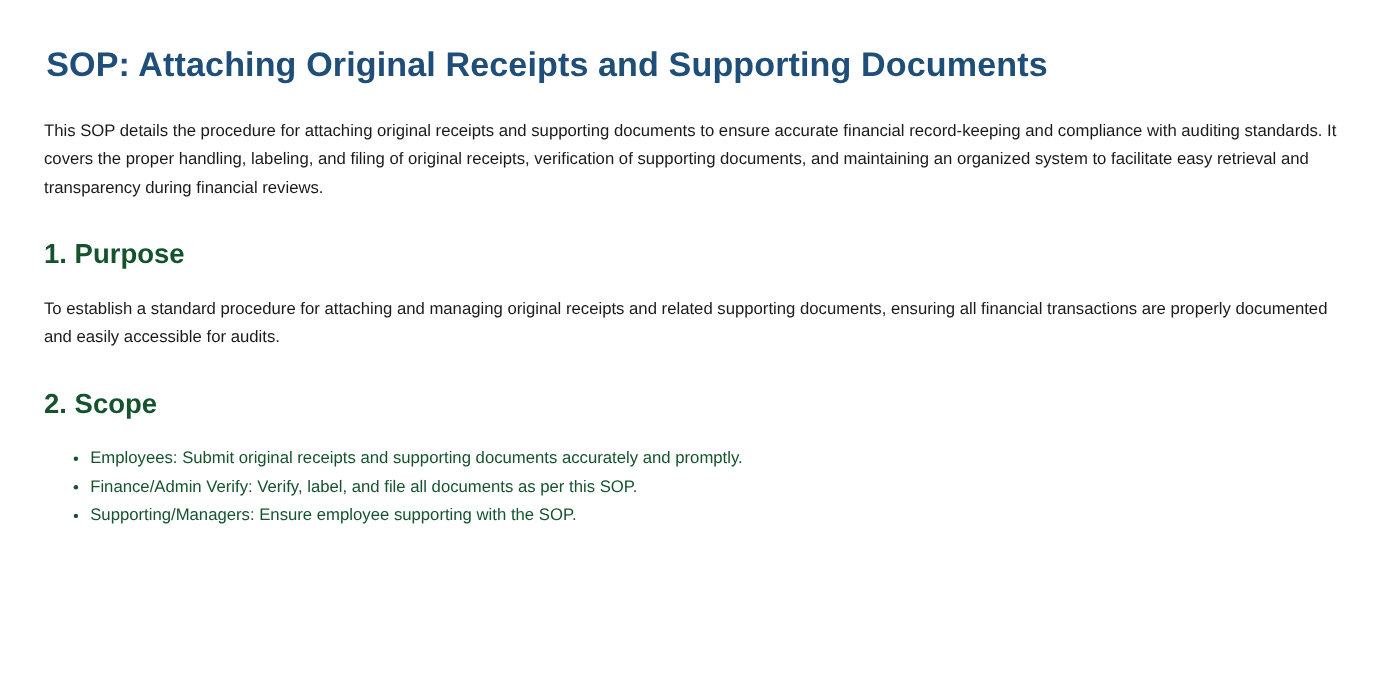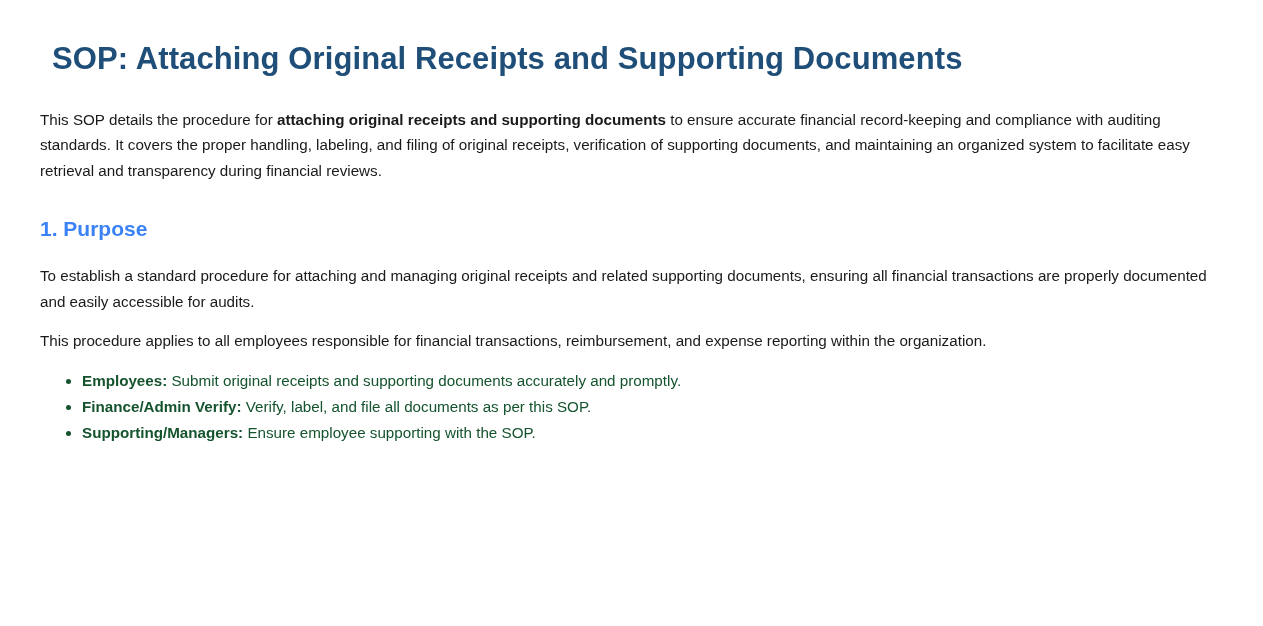--- a/index.html
+++ b/index.html
@@ -16,67 +16,67 @@
   }
   .page {
     padding: 30px 40px 0 40px;
     box-sizing: border-box;
     width: 1263px;
   }
   h1.doc-title {
     font-size: 31px;
     line-height: 1.25;
     color: #1F4E79;
-    margin: 10px 0 28px 12px;
+    margin: 10px 0 28px 2px;
     font-weight: bold;
     letter-spacing: 0.1px;
   }
   p.body-text {
     font-size: 15.2px;
     line-height: 25.5px;
     margin: 0 0 14px 0;
     color: #1a1a1a;
     max-width: 1185px;
   }
   h2.section-heading {
-    font-size: 21px;
-    color: #3b82f6;
+    font-size: 25px;
+    color: #14532d;
     font-weight: bold;
     margin: 34px 0 22px 0;
   }
   ul.resp-list {
     margin: 0;
     padding-left: 42px;
     list-style-type: disc;
   }
   ul.resp-list li {
     font-size: 15.2px;
     line-height: 26px;
     margin-bottom: 0px;
     color: #14532d;
   }
-  strong { font-weight: bold; }
+  strong { font-weight: normal; }
   .clip-bottom {
     overflow: hidden;
     height: 14px;
   }
 </style>
 </head>
 <body>
 
 <div class="page">
 
   <h1 class="doc-title">SOP: Attaching Original Receipts and Supporting Documents</h1>
 
   <p class="body-text"><span>This SOP details the procedure for </span><strong>attaching original receipts and supporting documents</strong><span> to ensure accurate financial record-keeping and compliance with auditing standards. It covers the proper handling, labeling, and filing of original receipts, verification of supporting documents, and maintaining an organized system to facilitate easy retrieval and transparency during financial reviews.</span></p>
 
   <h2 class="section-heading">1. Purpose</h2>
   <p class="body-text">To establish a standard procedure for attaching and managing original receipts and related supporting documents, ensuring all financial transactions are properly documented and easily accessible for audits.</p>
 
-  <p class="body-text">This procedure applies to all employees responsible for financial transactions, reimbursement, and expense reporting within the organization.</p>
+  <h2 class="section-heading">2. Scope</h2>
 
   <ul class="resp-list">
     <li><strong>Employees:</strong><span> Submit original receipts and supporting documents accurately and promptly.</span></li>
     <li><strong>Finance/Admin Verify:</strong><span> Verify, label, and file all documents as per this SOP.</span></li>
     <li><strong>Supporting/Managers:</strong><span> Ensure employee supporting with the SOP.</span></li>
   </ul>
 
   <div class="clip-bottom">
     
   </div>

